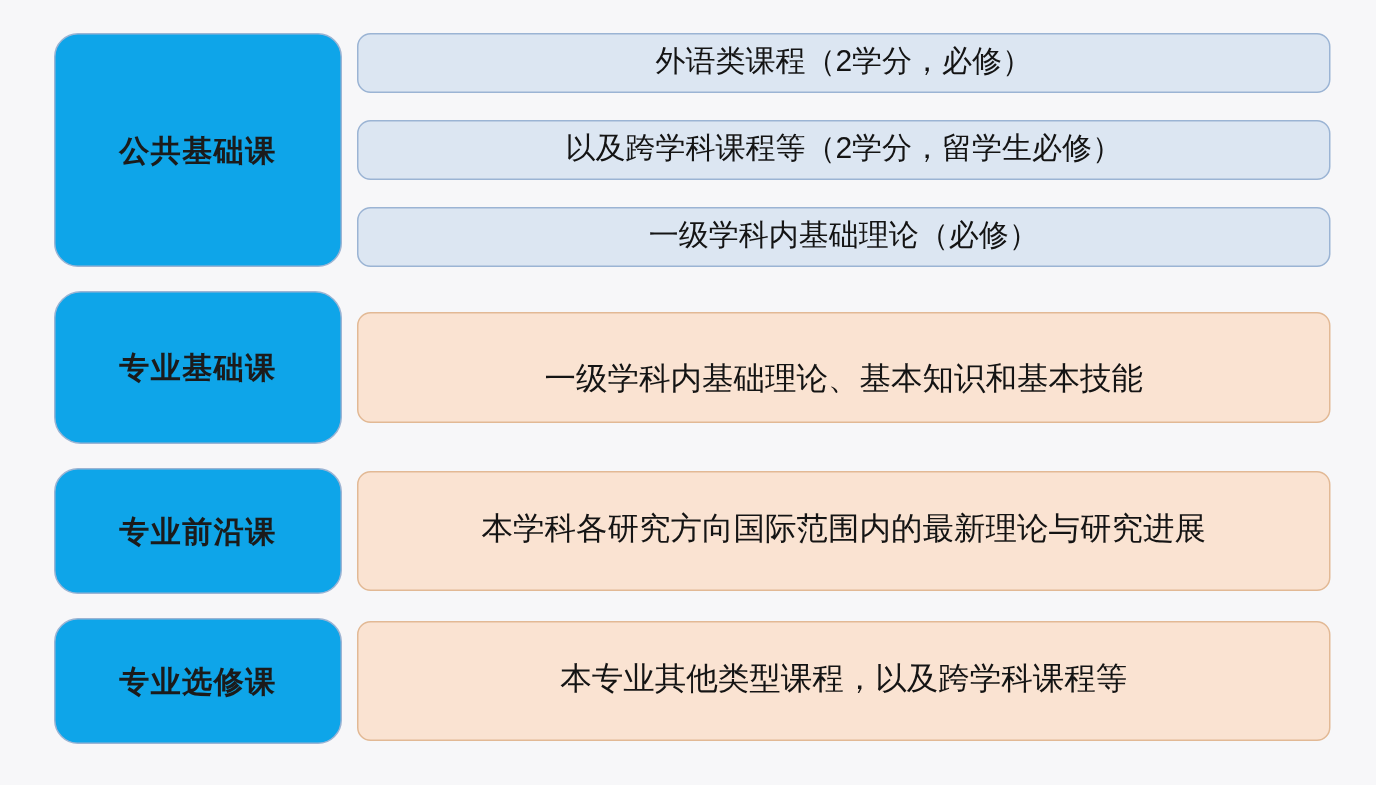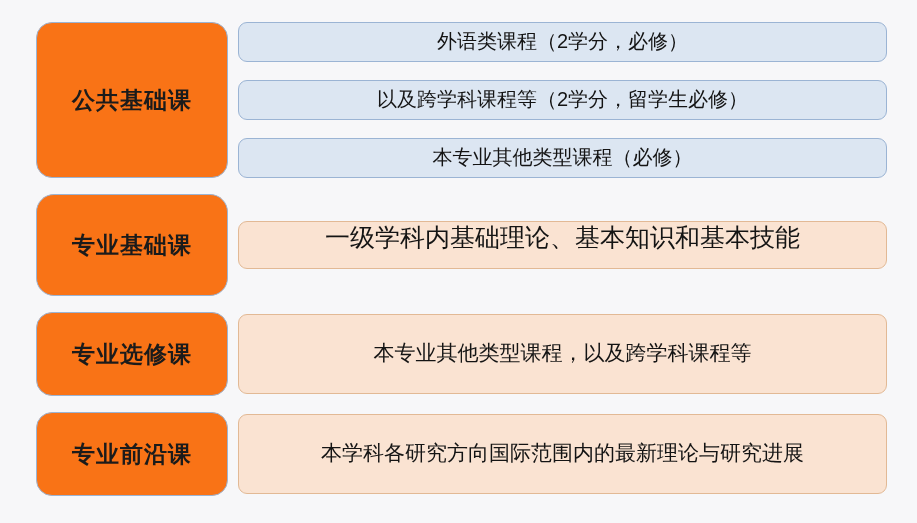--- a/index.html
+++ b/index.html
@@ -25,28 +25,28 @@
   }
   .row {
     display: flex;
     flex-direction: row;
     align-items: stretch;
     gap: 10px;
   }
   .category {
     width: 190px;
     flex: 0 0 190px;
-    background: #f97316;
+    background: #0ea5e9;
     border: 1px solid #9bb4d4;
     border-radius: 16px;
     display: flex;
     align-items: center;
     justify-content: center;
     font-weight: bold;
-    font-size: 23px;
+    font-size: 20px;
     color: #1b1b1b;
     letter-spacing: 1px;
   }
   .items {
     flex: 1 1 auto;
     display: flex;
     flex-direction: column;
     justify-content: center;
     gap: 18px;
   }
@@ -59,65 +59,65 @@
     font-size: 20px;
     padding: 7px 6px 8px 6px;
     line-height: 1.15;
     box-sizing: border-box;
   }
   .item.accent {
     background: #fae3d2;
     border-color: #e2b995;
   }
   .item.tall {
-    padding: 1px 6px 16px 6px;
-    font-size: 25px;
+    padding: 32px 6px 16px 6px;
+    font-size: 21px;
   }
   .row-1 .category { min-height: 148px; }
   .row-2 .category { min-height: 100px; border-radius: 18px; }
   .row-3 .category { min-height: 82px; }
   .row-4 .category { min-height: 82px; }
   .row-3 .item, .row-4 .item { font-size: 21px; }
 </style>
 </head>
 <body>
 
 <div class="diagram">
 
   <div class="row row-1">
     <div class="category">
       <span>公共基础课</span>
     </div>
     <div class="items">
       <div class="item">外语类课程（2学分，必修）</div>
       <div class="item">以及跨学科课程等（2学分，留学生必修）</div>
-      <div class="item">本专业其他类型课程（必修）</div>
+      <div class="item">一级学科内基础理论（必修）</div>
     </div>
   </div>
 
   <div class="row row-2">
     <div class="category">
       <span>专业基础课</span>
     </div>
     <div class="items">
       <div class="item accent tall">一级学科内基础理论、基本知识和基本技能</div>
     </div>
   </div>
 
+  <div class="row row-3">
+    <div class="category">
+      <span>专业前沿课</span>
+    </div>
+    <div class="items">
+      <div class="item accent tall" style="padding:26px 6px 27px;">本学科各研究方向国际范围内的最新理论与研究进展</div>
+    </div>
+  </div>
+
   <div class="row row-4">
     <div class="category">
       <span>专业选修课</span>
     </div>
     <div class="items">
       <div class="item accent tall" style="padding:26px 6px 27px;">本专业其他类型课程，以及跨学科课程等</div>
     </div>
   </div>
 
-  <div class="row row-3">
-    <div class="category">
-      <span>专业前沿课</span>
-    </div>
-    <div class="items">
-      <div class="item accent tall" style="padding:26px 6px 27px;">本学科各研究方向国际范围内的最新理论与研究进展</div>
-    </div>
-  </div>
-
 </div>
 
 </body></html>

